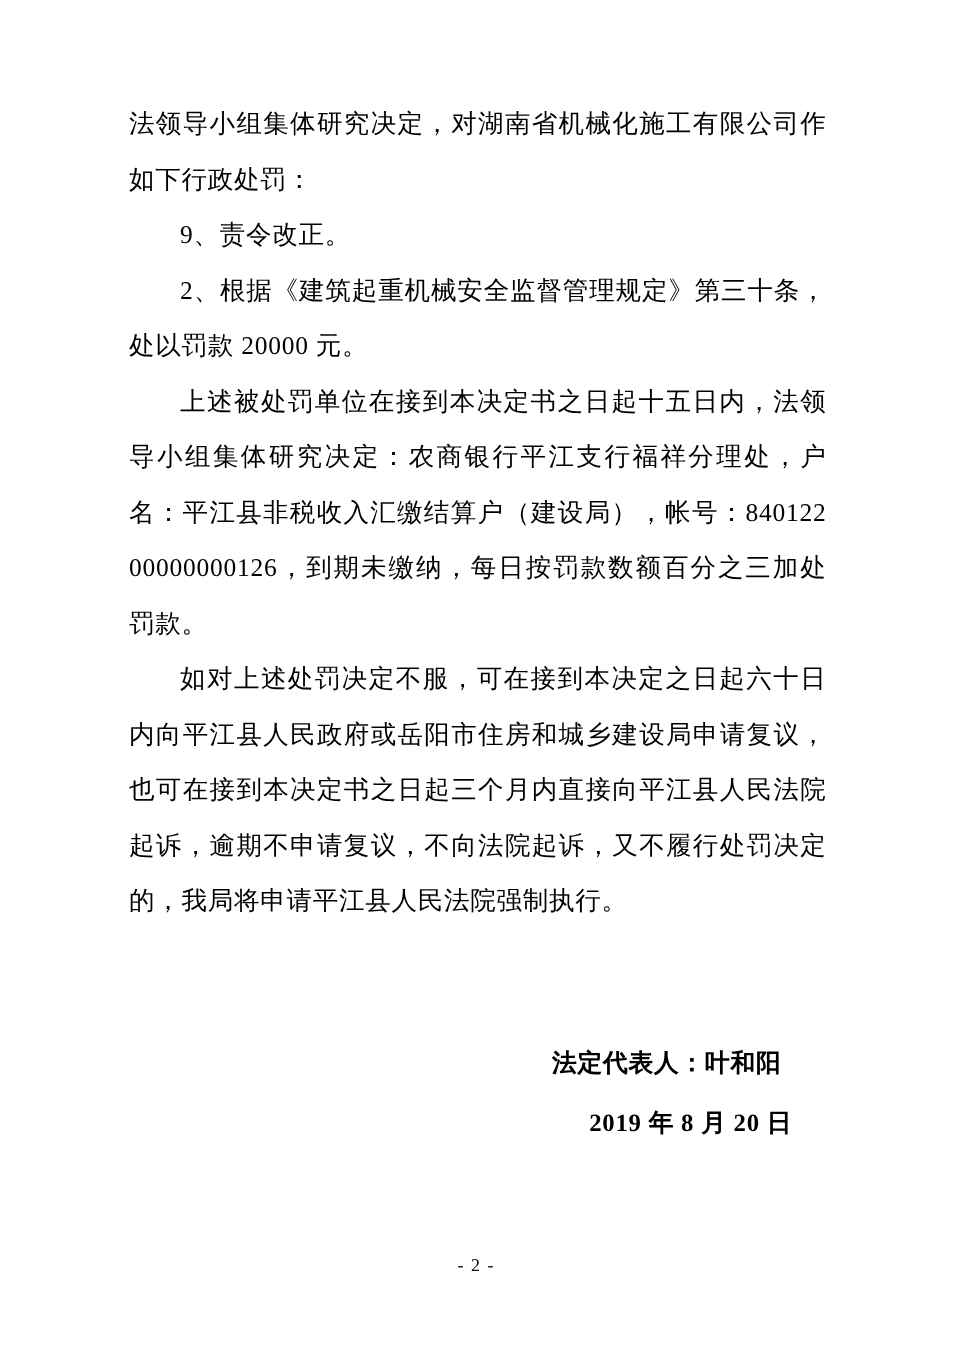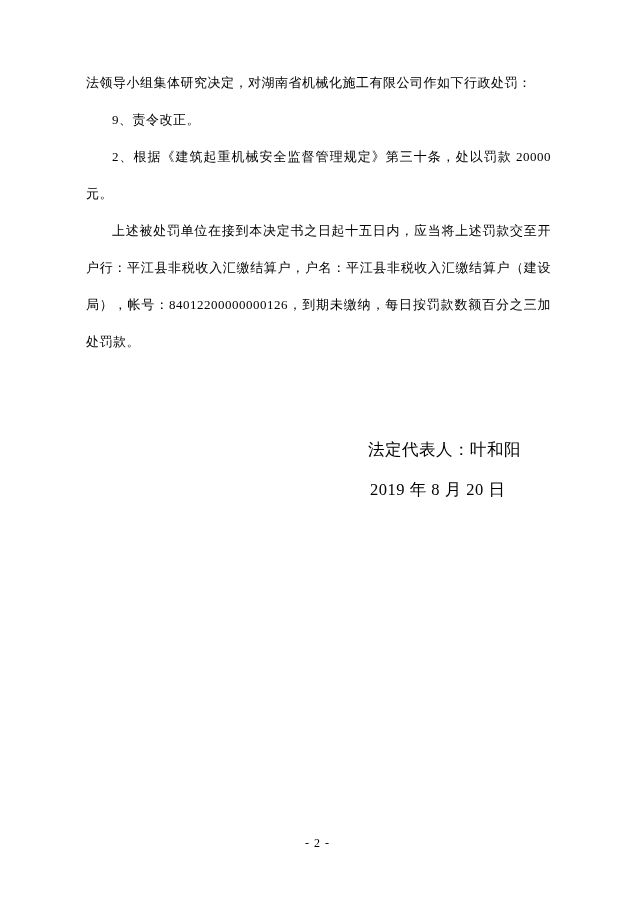--- a/index.html
+++ b/index.html
@@ -18,59 +18,62 @@
     position: absolute;
     inset: 0;
     background: #ffffff;
     overflow: hidden;
   }
   .content {
     padding: 64px 84px 0 86px;
   }
   .para {
     margin: 0;
-    font-size: 13px;
+    font-size: 17px;
     line-height: 37px;
     text-align: justify;
     letter-spacing: 0.5px;
     word-break: break-all;
   }
   .para.indent {
     text-indent: 2em;
   }
   .signature {
     margin-top: 70px;
     margin-left: 282px;
     font-size: 16.5px;
     line-height: 40px;
     letter-spacing: 0.5px;
+    font-weight: bold;
   }
   .signature .sig-date {
     padding-left: 2px;
+    text-align: center;
   }
   .footer {
     position: absolute;
     bottom: 46px;
     left: 0;
     right: 0;
     text-align: center;
     font-size: 12px;
     letter-spacing: 1px;
     color: #000000;
   }
 </style>
 </head>
 <body>
 
 <div class="page">
   <div class="content">
     <p class="para">法领导小组集体研究决定，对湖南省机械化施工有限公司作如下行政处罚：</p>
     <p class="para indent">9、责令改正。</p>
     <p class="para indent">2、根据《建筑起重机械安全监督管理规定》第三十条，处以罚款 20000 元。</p>
-    <p class="para indent">上述被处罚单位在接到本决定书之日起十五日内，应当将上述罚款交至开户行：平江县非税收入汇缴结算户，户名：平江县非税收入汇缴结算户（建设局），帐号：84012200000000126，到期未缴纳，每日按罚款数额百分之三加处罚款。</p>
+    <p class="para indent">上述被处罚单位在接到本决定书之日起十五日内，法领导小组集体研究决定：农商银行平江支行福祥分理处，户名：平江县非税收入汇缴结算户（建设局），帐号：84012200000000126，到期未缴纳，每日按罚款数额百分之三加处罚款。</p>
+    <p class="para indent">如对上述处罚决定不服，可在接到本决定之日起六十日内向平江县人民政府或岳阳市住房和城乡建设局申请复议，也可在接到本决定书之日起三个月内直接向平江县人民法院起诉，逾期不申请复议，不向法院起诉，又不履行处罚决定的，我局将申请平江县人民法院强制执行。</p>
 
     <div class="signature">
       <div class="sig-rep">法定代表人：叶和阳</div>
       <div class="sig-date">2019 年 8 月 20 日</div>
     </div>
   </div>
 
   <div class="footer">- 2 -</div>
 </div>
 

